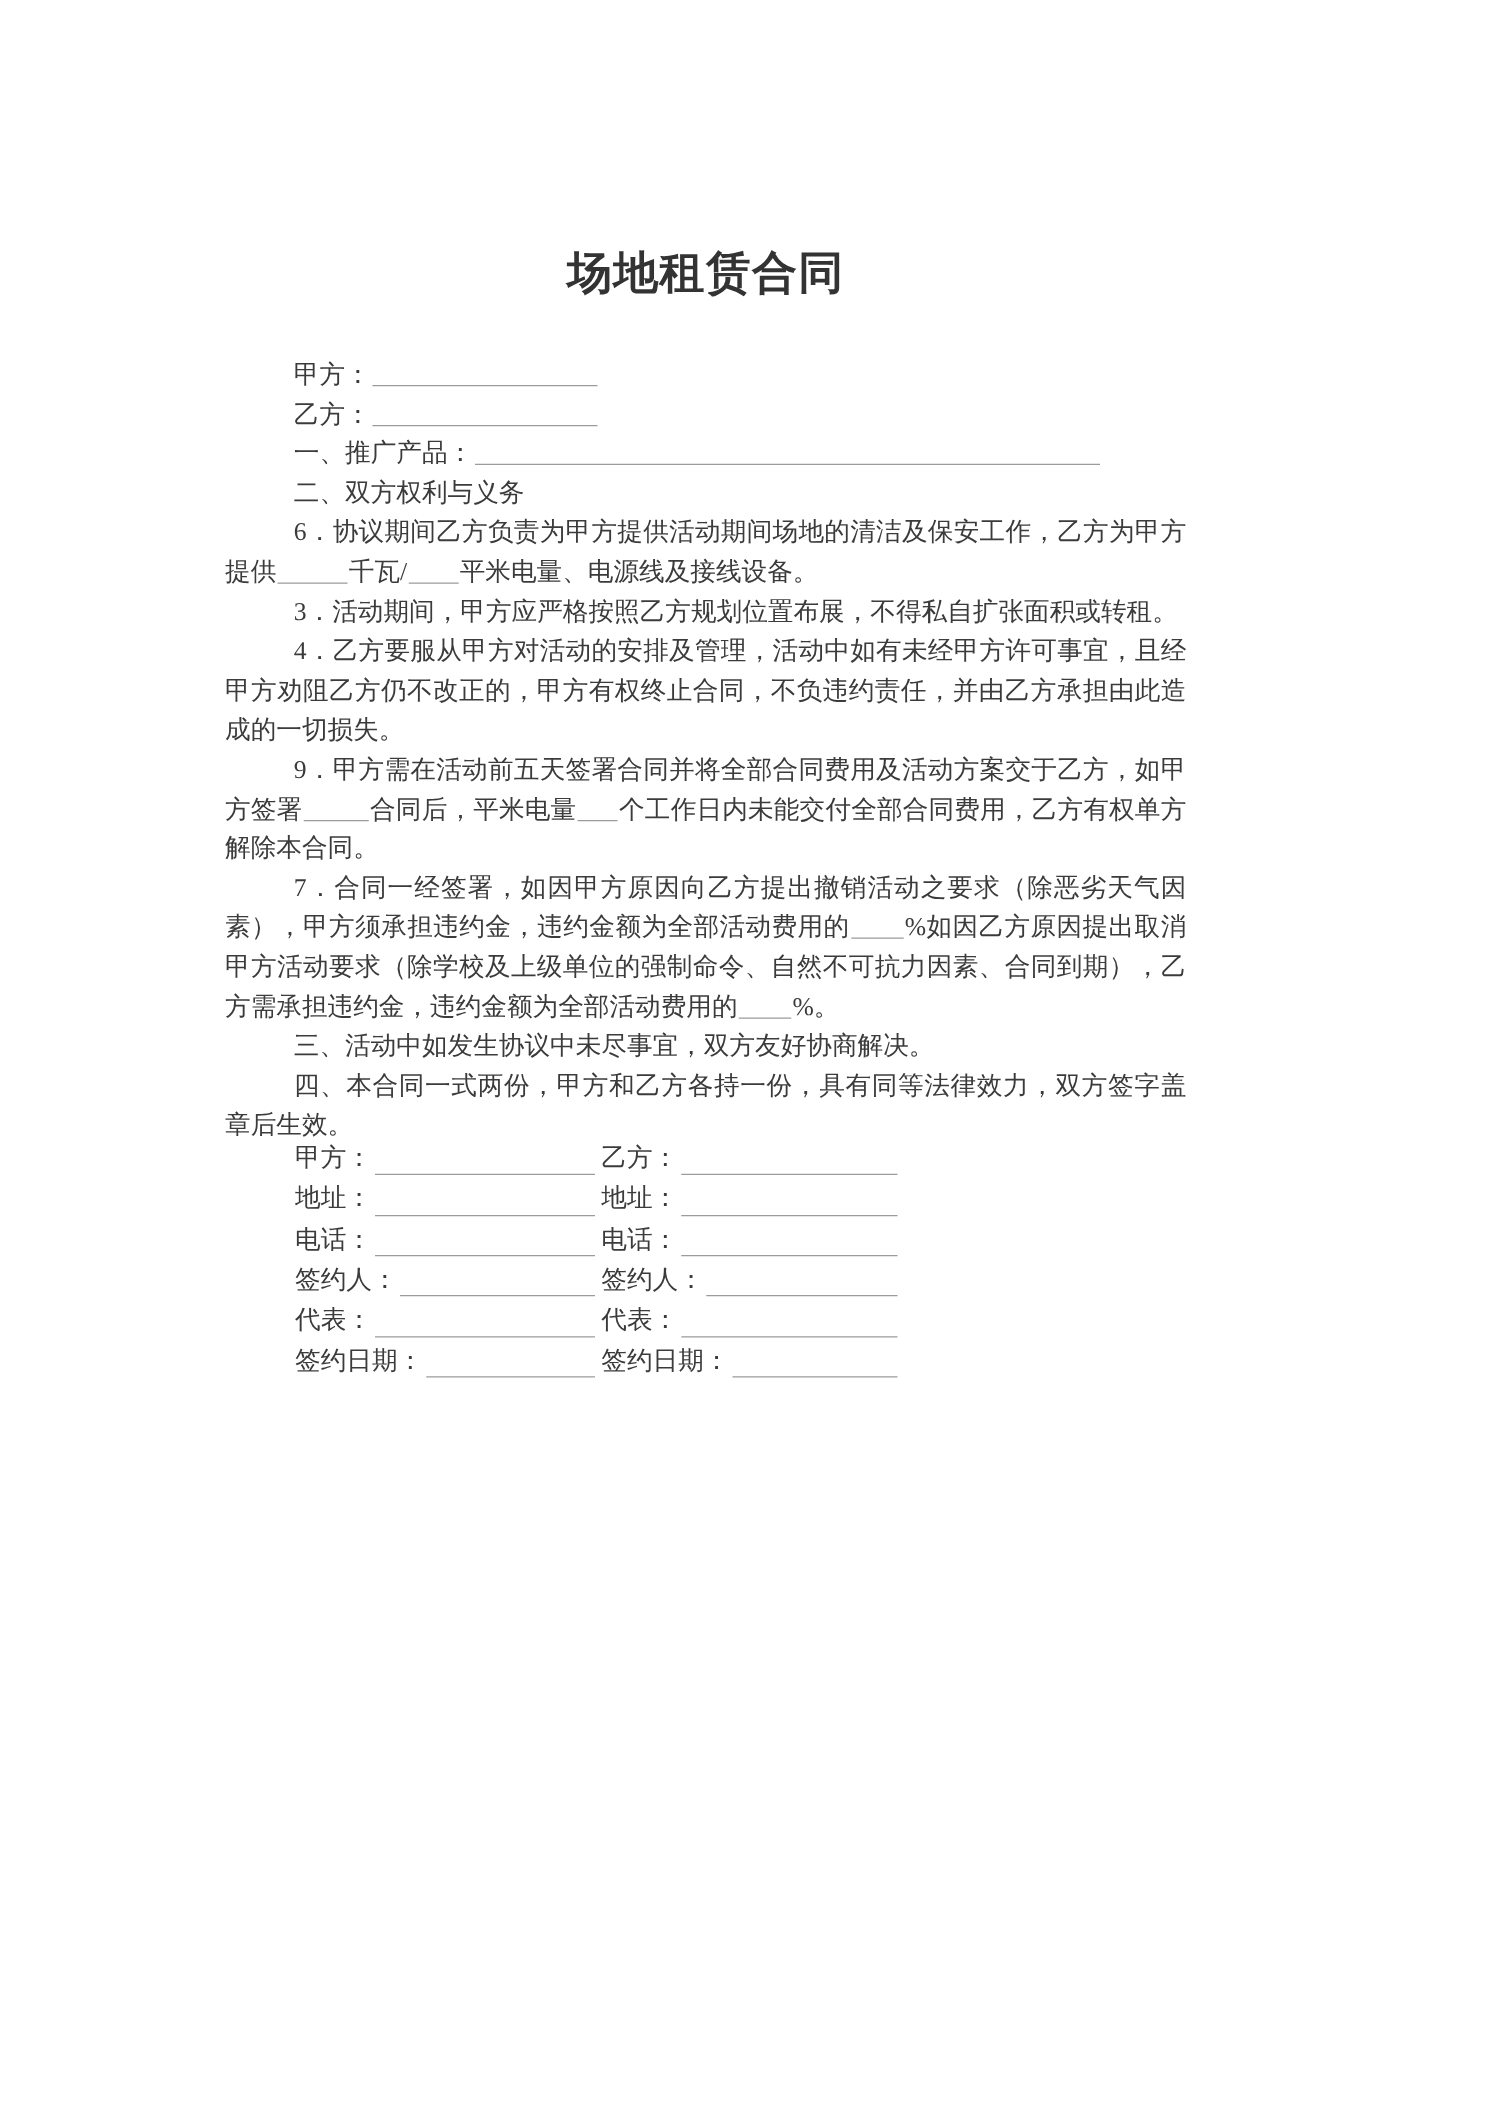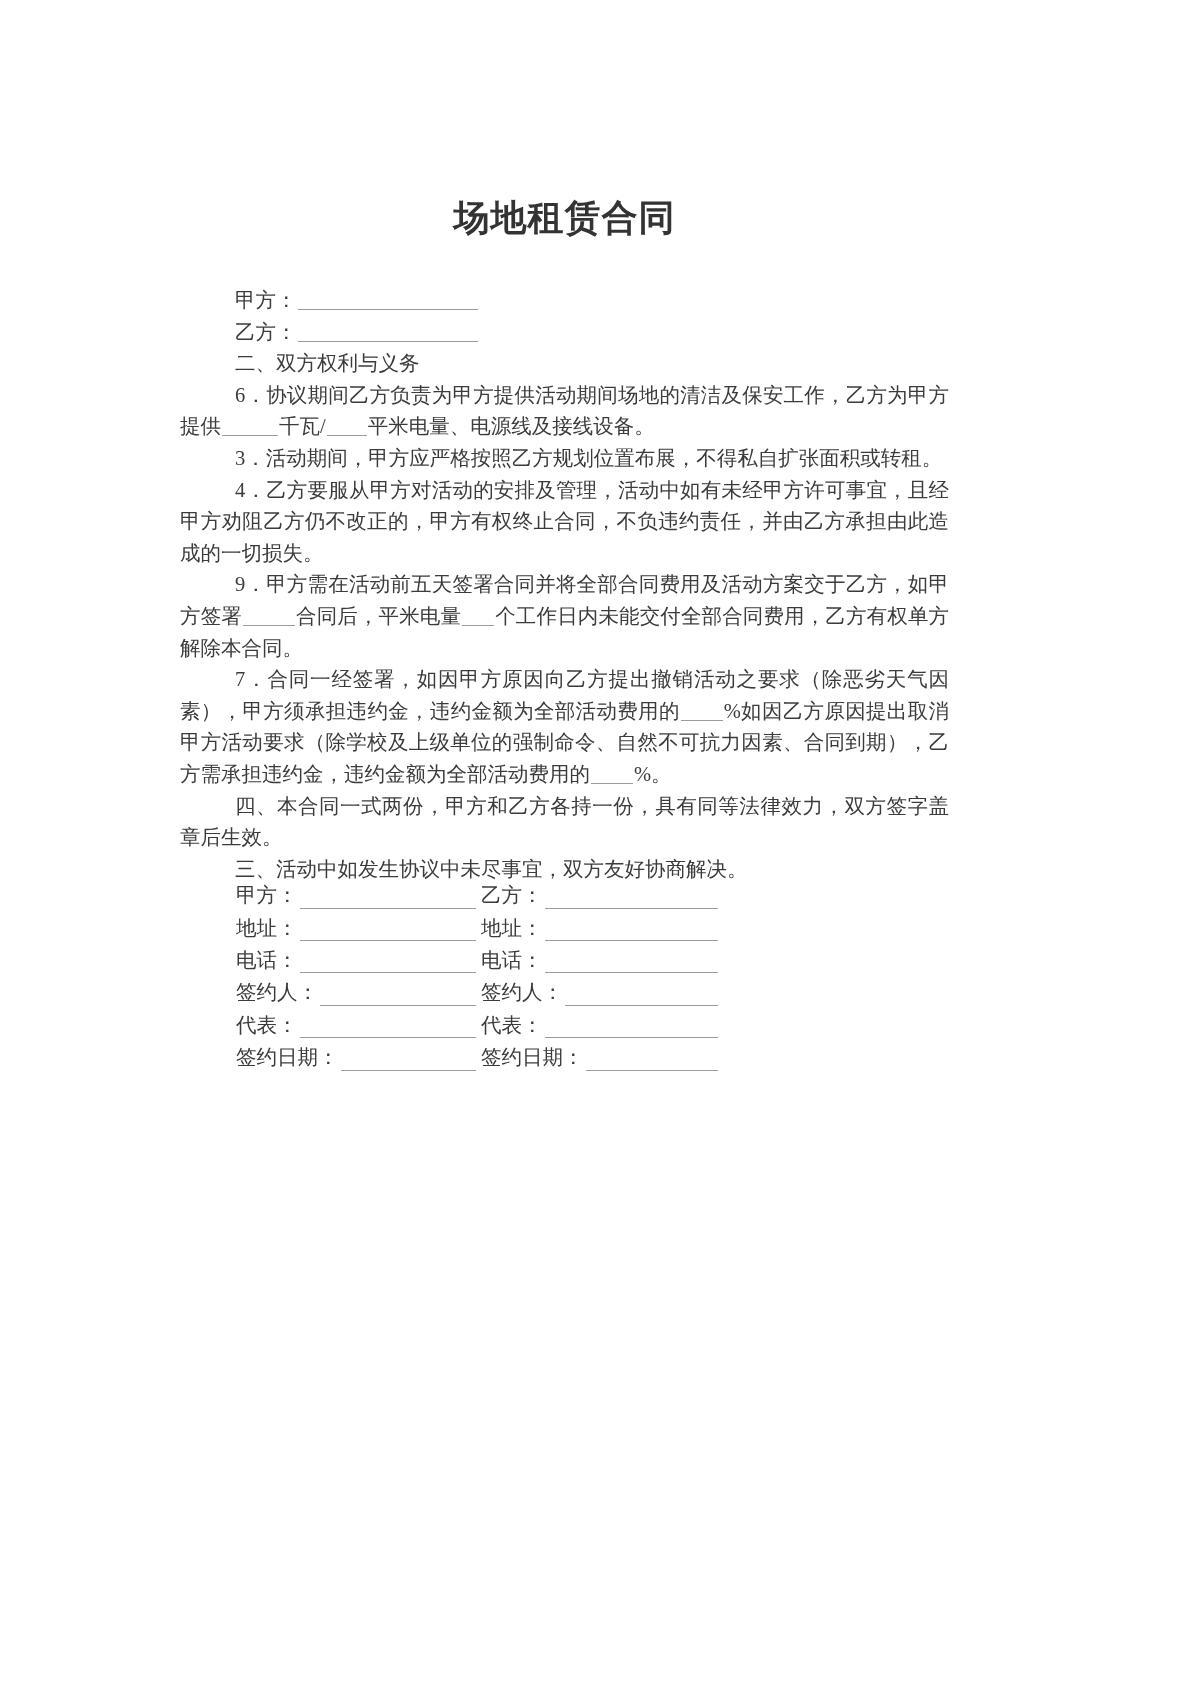--- a/index.html
+++ b/index.html
@@ -73,28 +73,29 @@
   }
 </style>
 </head>
 <body>
 
 <div class="page">
   <h1 class="doc-title">场地租赁合同</h1>
   <div class="doc-body">
       <p class="para"><span>甲方：</span><span class="blank" style="width: 180px;"></span></p>
       <p class="para"><span>乙方：</span><span class="blank" style="width: 180px;"></span></p>
+      <p class="para"><span>一、推广产品：</span><span class="blank" style="width: 500px;"></span></p>
       <p class="para"><span>二、双方权利与义务</span></p>
       <p class="para"><span>6．协议期间乙方负责为甲方提供活动期间场地的清洁及保安工作，乙方为甲方提供</span><span class="blank" style="width: 56px;"></span><span>千瓦/</span><span class="blank" style="width: 40px;"></span><span>平米电量、电源线及接线设备。</span></p>
       <p class="para"><span>3．活动期间，甲方应严格按照乙方规划位置布展，不得私自扩张面积或转租。</span></p>
       <p class="para"><span>4．乙方要服从甲方对活动的安排及管理，活动中如有未经甲方许可事宜，且经甲方劝阻乙方仍不改正的，甲方有权终止合同，不负违约责任，并由乙方承担由此造成的一切损失。</span></p>
       <p class="para"><span>9．甲方需在活动前五天签署合同并将全部合同费用及活动方案交于乙方，如甲方签署</span><span class="blank" style="width: 52px;"></span><span>合同后，平米电量</span><span class="blank" style="width: 32px;"></span><span>个工作日内未能交付全部合同费用，乙方有权单方解除本合同。</span></p>
       <p class="para"><span>7．合同一经签署，如因甲方原因向乙方提出撤销活动之要求（除恶劣天气因素），甲方须承担违约金，违约金额为全部活动费用的</span><span class="blank" style="width: 42px;"></span><span>%如因乙方原因提出取消甲方活动要求（除学校及上级单位的强制命令、自然不可抗力因素、合同到期），乙方需承担违约金，违约金额为全部活动费用的</span><span class="blank" style="width: 42px;"></span><span>%。</span></p>
+      <p class="para"><span>三、活动中如发生协议中未尽事宜，双方友好协商解决。</span></p>
       <p class="para"><span>四、本合同一式两份，甲方和乙方各持一份，具有同等法律效力，双方签字盖章后生效。</span></p>
-      <p class="para"><span>三、活动中如发生协议中未尽事宜，双方友好协商解决。</span></p>
     </div>
   <div class="sig-block">
       <div class="sig-row">
         <div class="sig-cell left">
           <span class="sig-label">甲方：</span>
           <span class="sig-blank"></span>
         </div>
         <div class="sig-cell right">
           <span class="sig-label">乙方：</span>
           <span class="sig-blank"></span>

